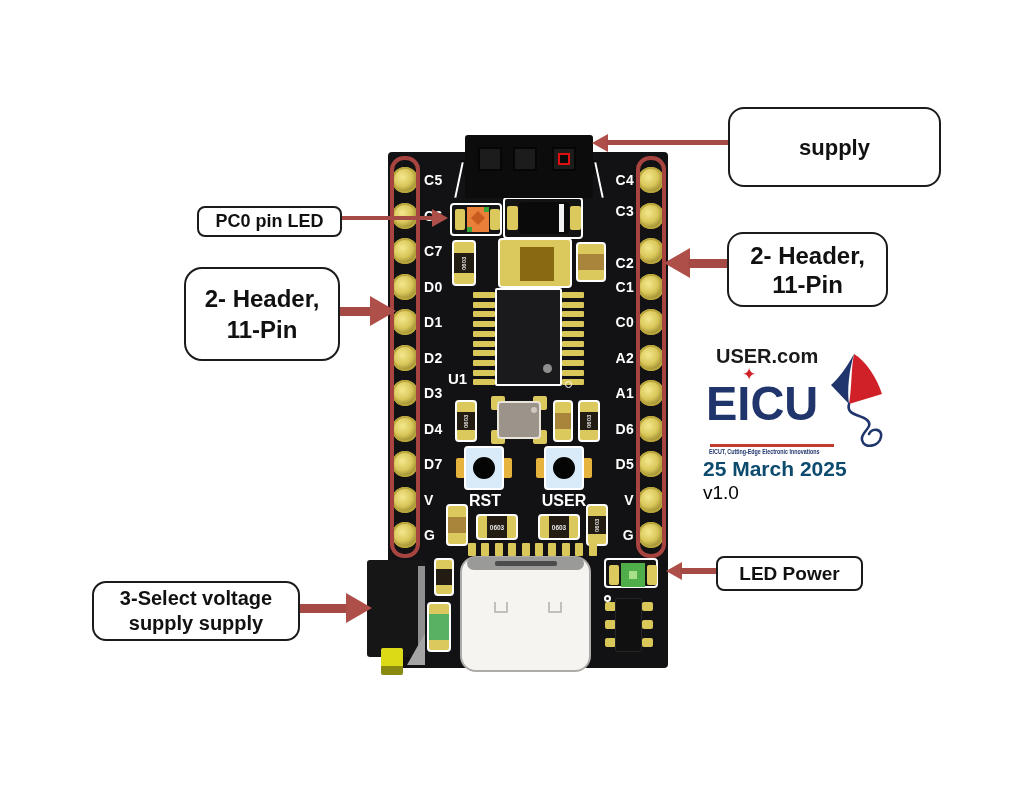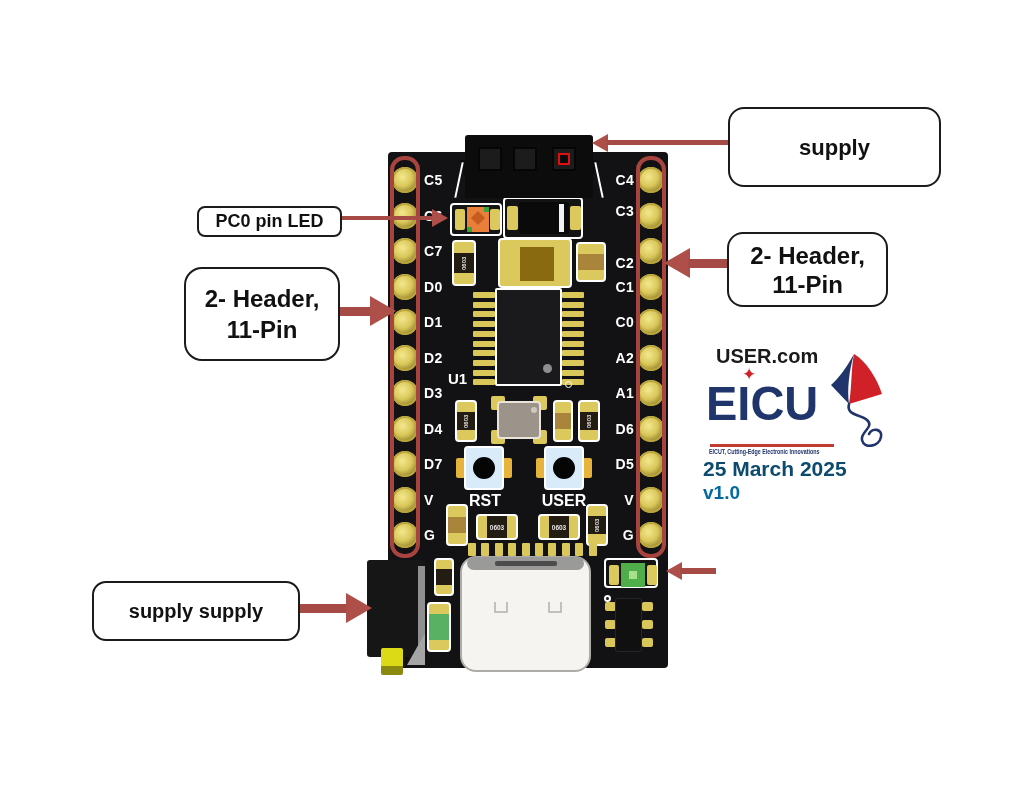--- a/index.html
+++ b/index.html
@@ -105,21 +105,21 @@
   
   .branding{position:absolute;left:700px;top:340px;width:225px;height:175px;z-index:4;}
   .branding *{position:absolute;}
   .site{left:16px;top:5px;font-size:20px;font-weight:700;color:#1a1a1a;}
   .eicu{left:6px;top:34px;font-size:47px;font-weight:700;color:#20356b;letter-spacing:0px;transform:scaleY(1.04);transform-origin:left top;}
   .spark{left:42px;top:24px;color:#cf2127;font-size:17px;}
   .divider{left:10px;top:104px;width:124px;height:2.5px;background:#c23b33;}
   .tagline{left:9px;top:108px;font-size:6.5px;font-weight:700;color:#20356b;white-space:nowrap;
            transform:scaleX(.82);transform-origin:left top;}
   .bdate{left:3px;top:117px;font-size:21px;font-weight:700;color:#0c4a6e;}
-  .bver{left:3px;top:142px;font-size:19px;font-weight:700;color:#0369a1;}
+  .bver{left:3px;top:142px;font-size:19px;font-weight:400;color:#000000;}
 </style>
 </head>
 <body>
 
 <div class="canvas">
 
   <div class="board">
 
     <div class="skirt-fill"></div>
     <div class="skirt-l"></div>
@@ -362,22 +362,26 @@
   <div class="callout" style="left:184px;top:267px;width:152px;height:90px;border-radius:18px;font-size:24px;line-height:31px">
     <span>2- Header,</span>
     <span>11-Pin</span>
   </div>
 
   <div class="callout" style="left:727px;top:232px;width:157px;height:71px;border-radius:16px;font-size:24px;line-height:29px">
     <span>2- Header,</span>
     <span>11-Pin</span>
   </div>
 
+  <div class="callout" style="left:716px;top:556px;width:143px;height:31px;border-radius:8px;font-size:19px">
+    <span>LED Power</span>
+  </div>
 
   <div class="callout" style="left:92px;top:581px;width:204px;height:56px;border-radius:14px;font-size:20px;line-height:25px">
+    <span>3-Select voltage</span>
     <span>supply supply</span>
   </div>
 
   <div class="branding">
     <div class="site">USER.com</div>
     <div class="eicu">EICU</div>
     <div class="spark">✦</div>
     <svg class="abs" style="left:116px;top:6px" width="95" height="115" viewBox="0 0 95 115">
       <path d="M38,8 C50,15 61,32 66,48 L33,58 C36,40 35,22 38,8 Z" fill="#cf2127"></path>
       <path d="M38,8 C31,21 22,33 15,39 L33,58 C31,44 33,25 38,8 Z" fill="#20356b"></path>

